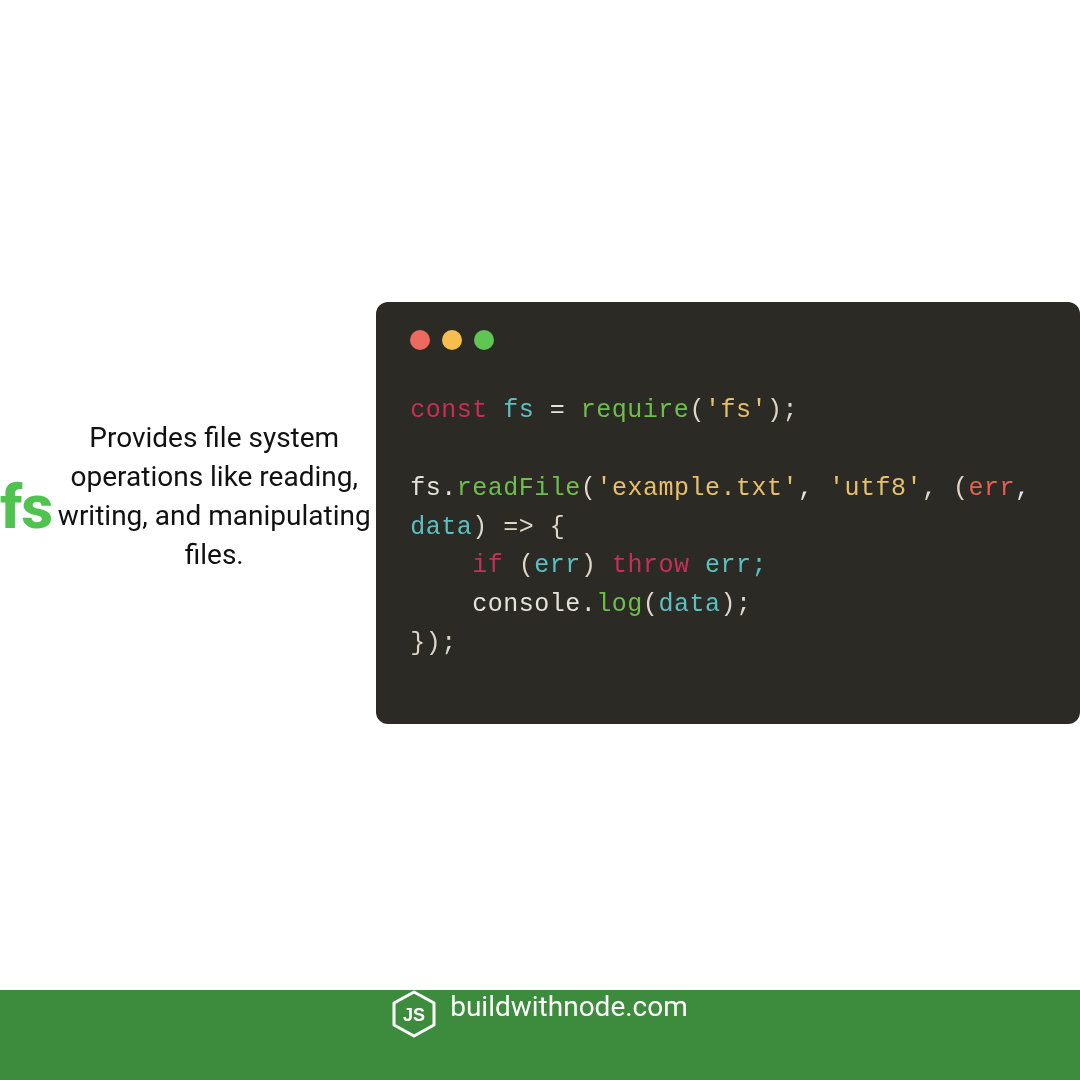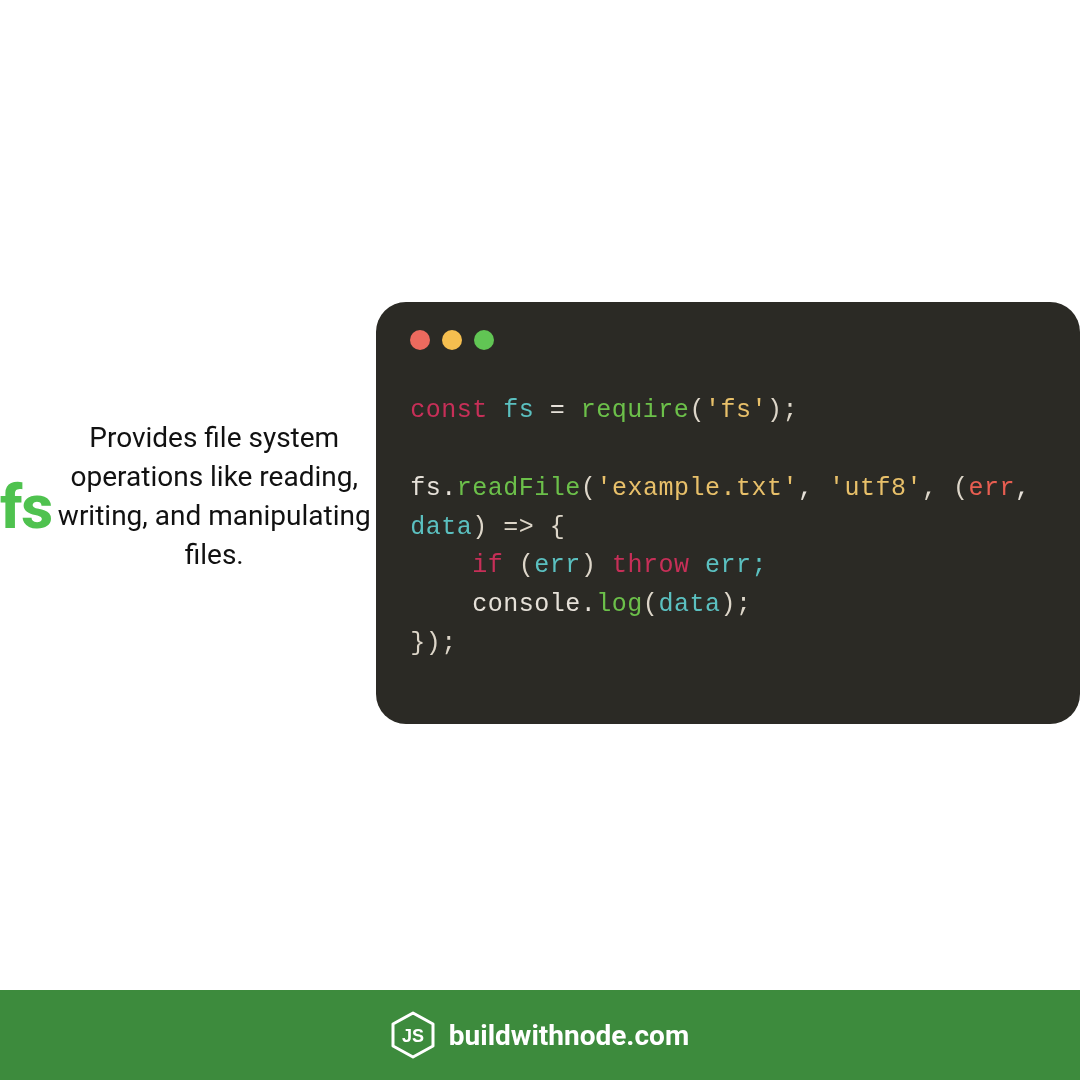--- a/index.html
+++ b/index.html
@@ -31,21 +31,21 @@
     color: #111;
     text-align: center;
     line-height: 1.4;
     max-width: 820px;
     margin-bottom: 70px;
     margin-top: 36px;
   }
   .code-card {
     width: 826px;
     background: #2b2a25;
-    border-radius: 30px;
+    border-radius: 12px;
     padding: 28px 34px 60px 34px;
   }
   .traffic-lights {
     display: flex;
     gap: 12px;
     margin-bottom: 42px;
   }
   .dot {
     width: 20px;
     height: 20px;
@@ -73,28 +73,27 @@
     color: #222;
     text-align: center;
     line-height: 1.45;
     max-width: 800px;
     margin-top: 80px;
   }
   .footer {
     height: 90px;
     background: #3d8b3d;
     display: flex;
-    align-items: center;
     justify-content: center;
     gap: 14px;
   }
   .footer-text {
     color: #ffffff;
     font-size: 28px;
-    font-weight: 700;
+    font-weight: 400;
   }
   .logo-svg { display: block; }
 </style>
 </head>
 <body>
 
 <div class="content">
   <div class="title">fs</div>
   <div class="subtitle">Provides file system operations like reading, writing, and manipulating files.</div>
 

